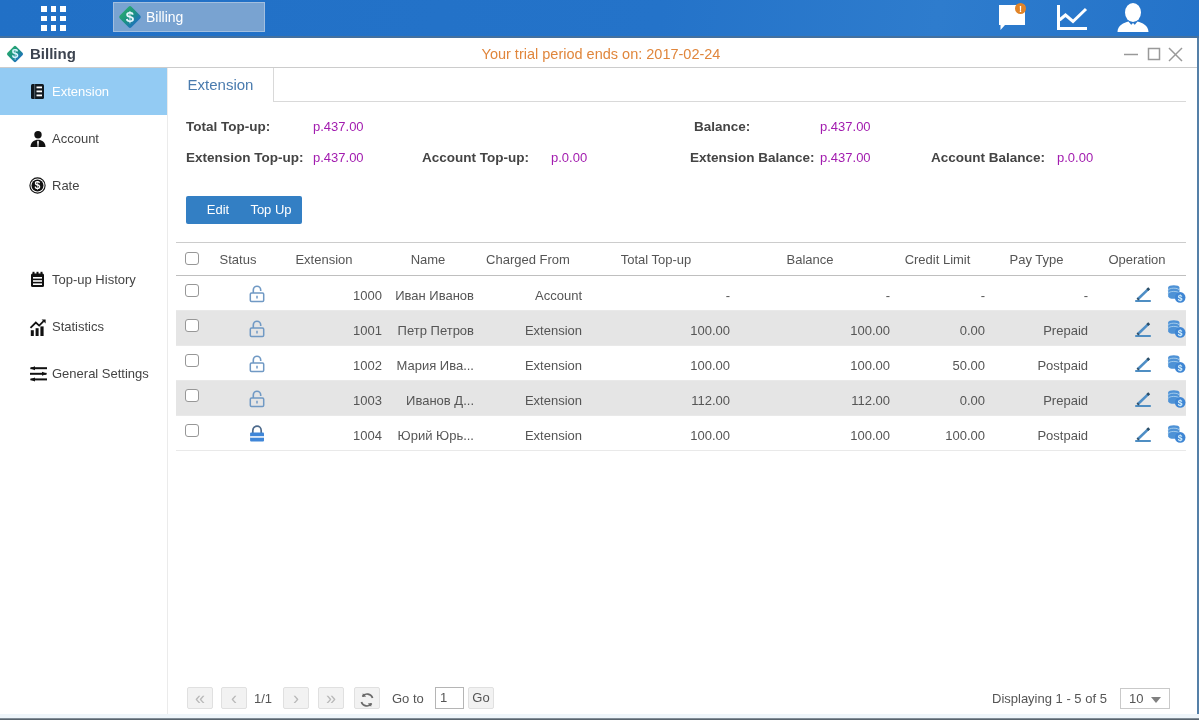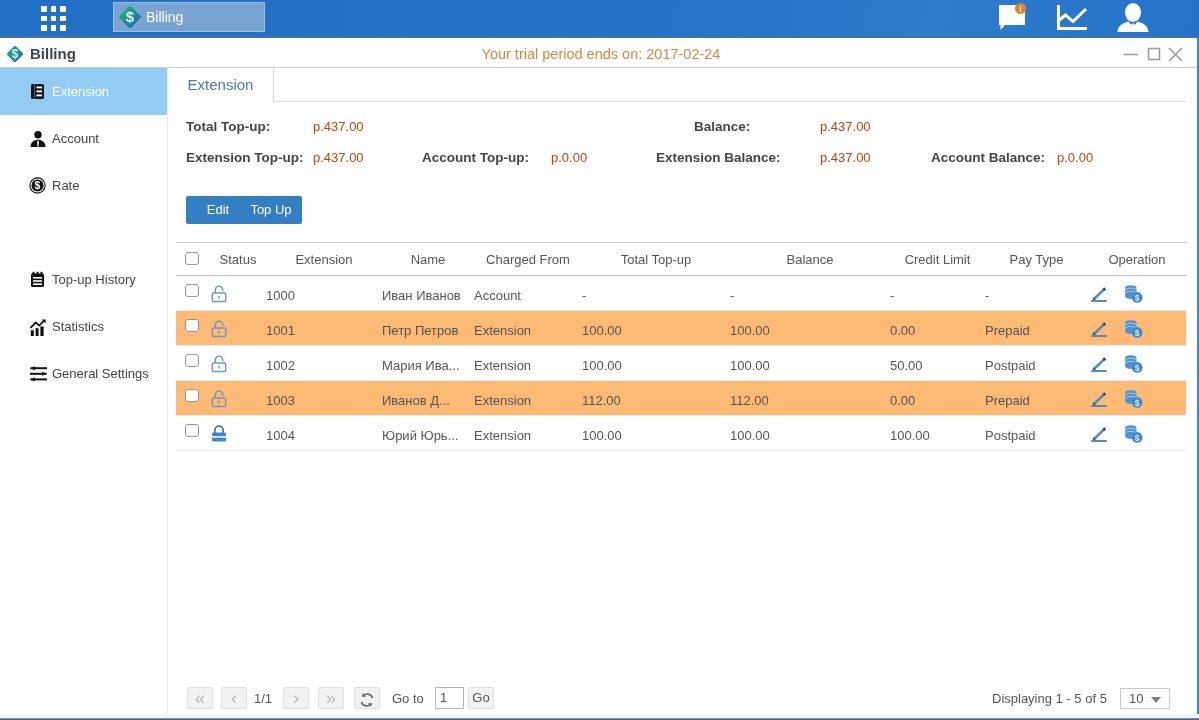--- a/index.html
+++ b/index.html
@@ -22,27 +22,27 @@
 .sidebar{left:0;top:68px;width:167px;height:648px;background:#fff}
 .mitem{position:absolute;left:0;width:167px;height:47px;display:flex;align-items:center;color:#444;font-size:13px}
 .mitem svg{position:absolute;left:29px}
 .mitem span{position:absolute;left:52px}
 .mitem.sel{background:#93cbf3;color:#fff}
 
 .content{left:167px;top:68px;width:1030px;height:648px;background:#fff;border-left:1px solid #ebebeb}
 .tabline{left:274px;top:101px;width:912px;height:1px;background:#d9d9d9}
 .tab{left:168px;top:68px;width:106px;height:34px;border-right:1px solid #d9d9d9;color:#4a7bae;font-size:15px;text-align:center;line-height:33px}
 .lbl{font-weight:bold;color:#444}
-.val{color:#c2410c;font-size:13px}
+.val{color:#a21caf;font-size:13px}
 .btn{background:#337fc4;color:#fff;font-size:13px;text-align:center;line-height:28px;border-radius:2px;height:28px}
 
 table.grid{position:absolute;left:176px;top:242px;width:1010px;border-collapse:collapse;table-layout:fixed}
 table.grid th{height:33px;font-weight:normal;color:#555;border-top:1px solid #ccc;border-bottom:1px solid #bfbfbf;font-size:13px}
-table.grid td{height:35px;padding-top:4px;text-align:left;color:#555;border-bottom:1px solid #e9e9e9;font-size:13px}
-table.grid tr.even td{background:#fdba74}
+table.grid td{height:35px;padding-top:4px;text-align:right;color:#555;border-bottom:1px solid #e9e9e9;font-size:13px}
+table.grid tr.even td{background:#e5e5e5}
 table.grid td:last-child{padding-left:2px}
 .cb{display:inline-block;width:14px;height:13px;border:1px solid #979797;border-radius:3px;background:#fff;vertical-align:middle;position:relative}
 th .cb{top:-2px}
 td .cb{top:-6px}
 
 .pbtn{position:absolute;top:687px;width:26px;height:22px;background:#f2f2f2;border:1px solid #e0e0e0;color:#b9b9b9;text-align:center;font-size:18px;line-height:20px;border-radius:2px}
 .ptext{position:absolute;top:691px;font-size:13px;color:#555}
 .pinput{position:absolute;left:435px;top:687px;width:29px;height:22px;border:1px solid #b5b5b5;background:#fff;font-size:13px;color:#555;padding-left:4px;line-height:20px}
 .pgo{left:468px;width:26px;color:#555;font-size:13px}
 .drop{position:absolute;left:1120px;top:688px;width:50px;height:21px;border:1px solid #c9c9c9;background:#fff;color:#555;font-size:13px;line-height:19px;padding-left:8px}
@@ -183,21 +183,21 @@
 <div class="abs tab">Extension</div>
 <div class="abs tabline"></div>
 <div class="abs lbl" style="left:186px;top:119px">Total Top-up:</div>
 <div class="abs val" style="left:313px;top:119px">p.437.00</div>
 <div class="abs lbl" style="left:694px;top:119px">Balance:</div>
 <div class="abs val" style="left:820px;top:119px">p.437.00</div>
 <div class="abs lbl" style="left:186px;top:150px">Extension Top-up:</div>
 <div class="abs val" style="left:313px;top:150px">p.437.00</div>
 <div class="abs lbl" style="left:422px;top:150px">Account Top-up:</div>
 <div class="abs val" style="left:551px;top:150px">p.0.00</div>
-<div class="abs lbl" style="left:656px;top:150px">Extension Balance:</div>
+<div class="abs lbl" style="left:690px;top:150px">Extension Balance:</div>
 <div class="abs val" style="left:820px;top:150px">p.437.00</div>
 <div class="abs lbl" style="left:931px;top:150px">Account Balance:</div>
 <div class="abs val" style="left:1057px;top:150px">p.0.00</div>
 <div class="abs btn" style="left:186px;top:196px;width:64px">Edit</div>
 <div class="abs btn" style="left:240px;top:196px;width:62px">Top Up</div>
 <table class="grid">
 <colgroup>
       <col style="width:34px">
       <col style="width:56px">
       <col style="width:116px">

